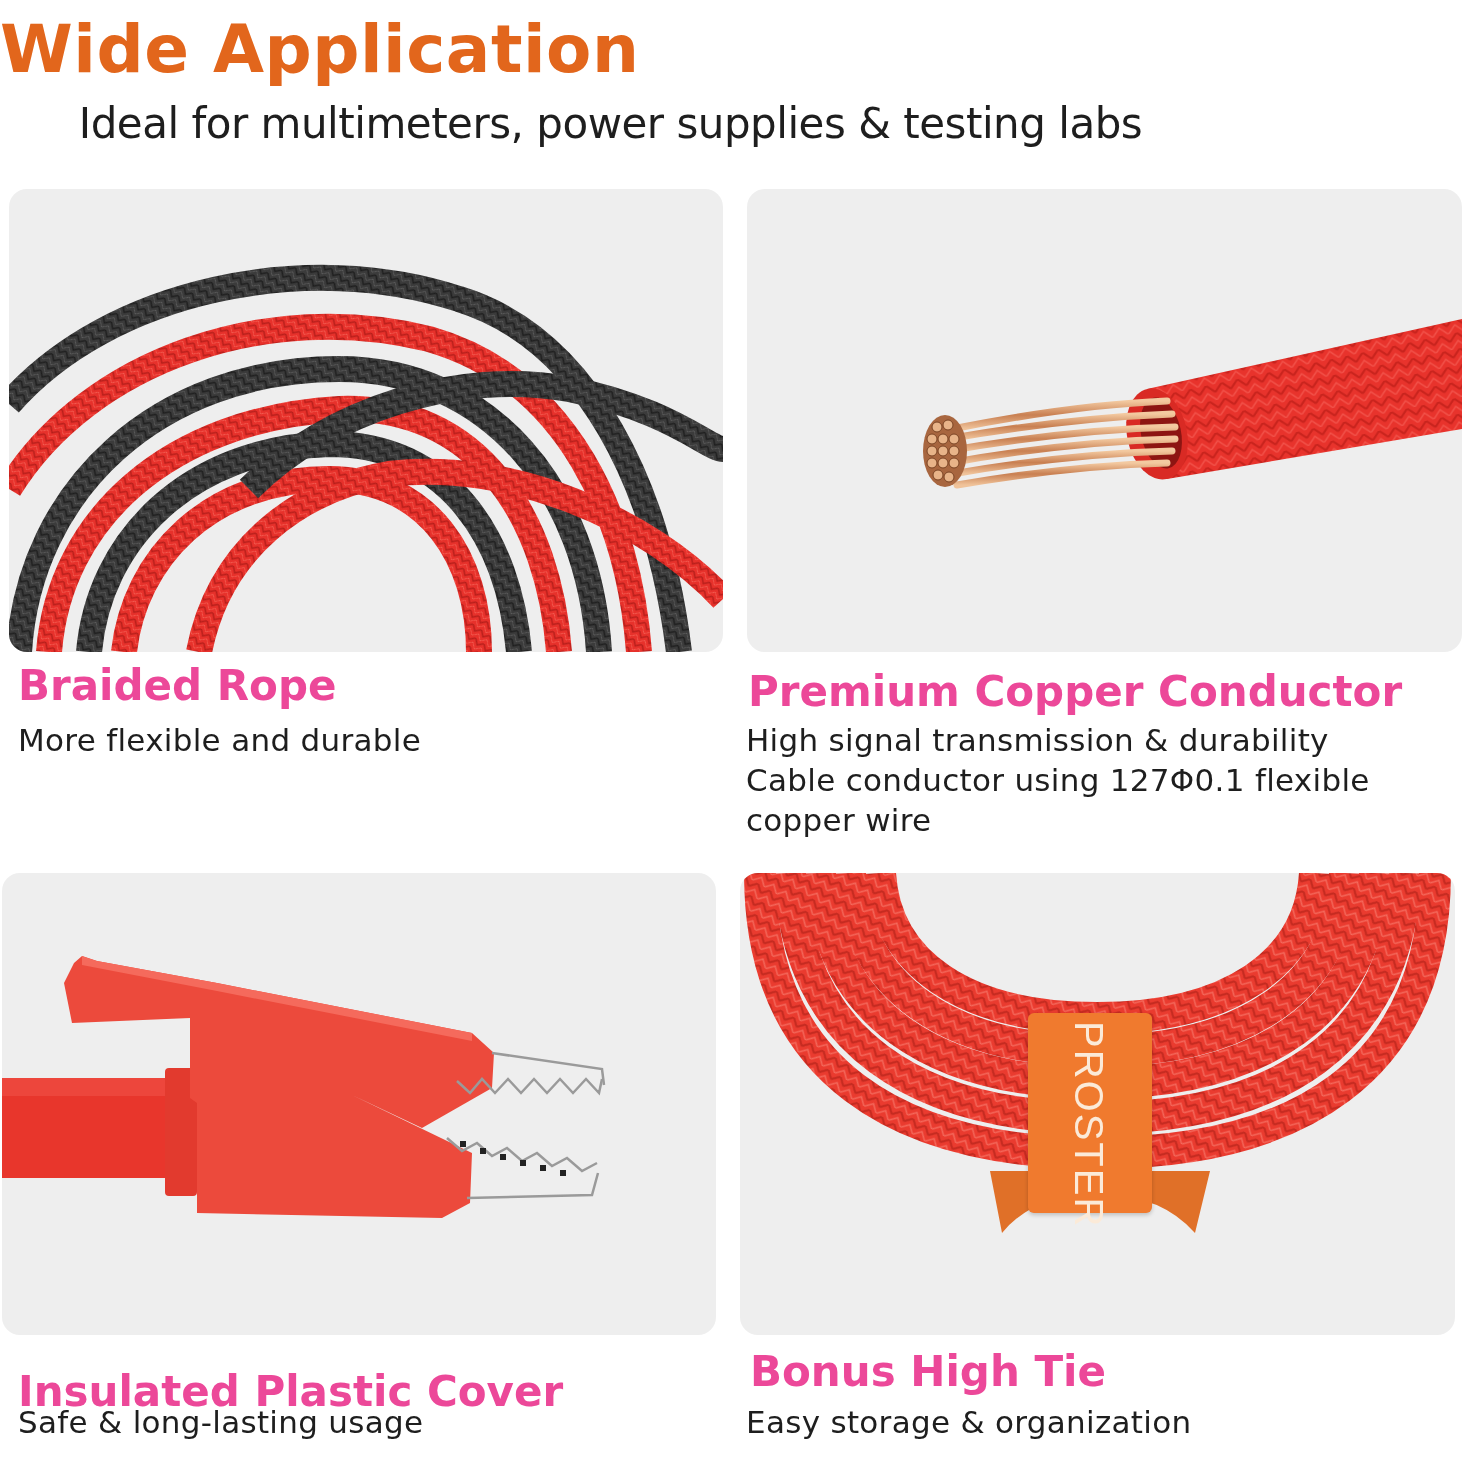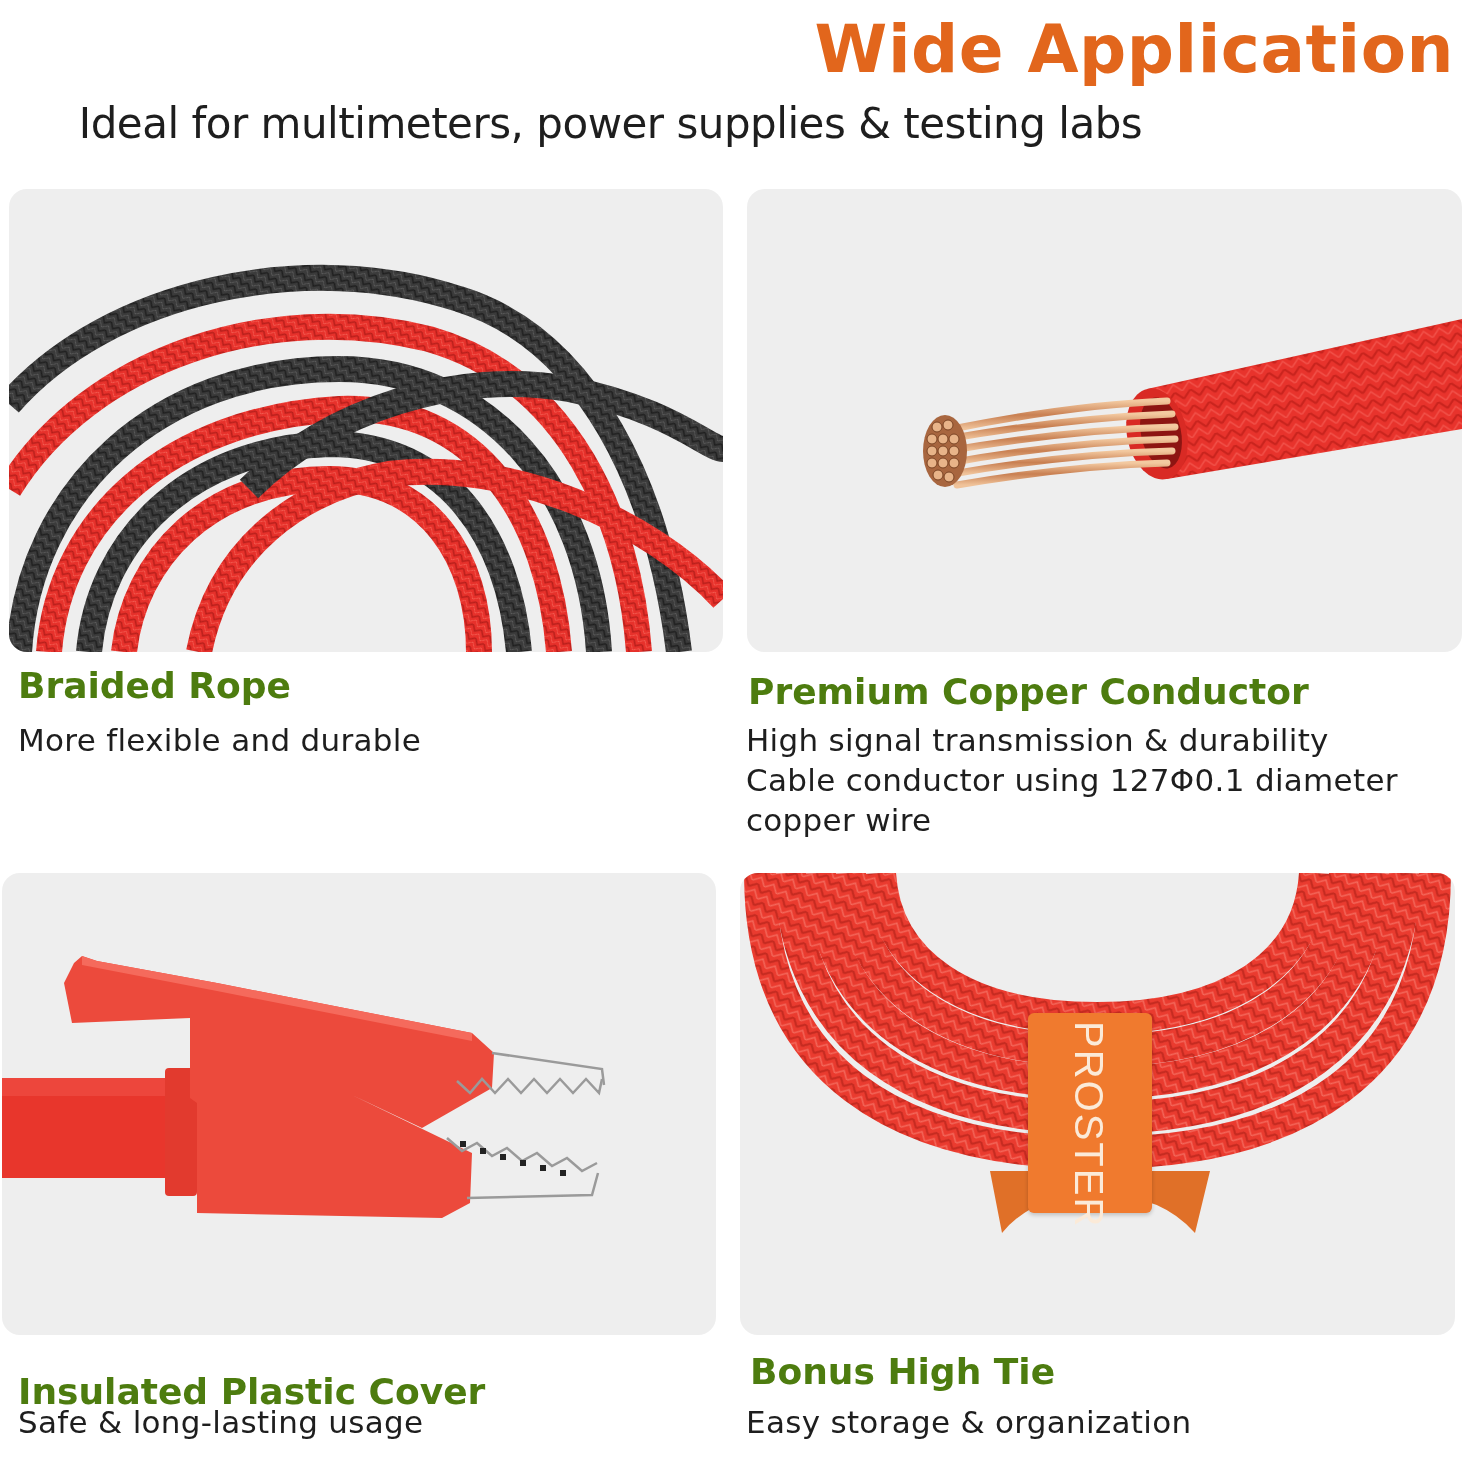--- a/index.html
+++ b/index.html
@@ -1,23 +1,23 @@
 <!DOCTYPE html>
 <html><head>
 <meta charset="utf-8">
 <style>
   html, body { margin:0; padding:0; background:#ffffff; }
   body { width:1463px; height:1463px; position:relative; overflow:hidden;
          font-family:"DejaVu Sans", "Liberation Sans", sans-serif; }
-  .title { position:absolute; left:0; width:1454px; top:8px; text-align:right;
+  .title { position:absolute; left:0; width:1454px; top:8px; text-align:left;
            font-size:66px; font-weight:bold; color:#E2661C; letter-spacing:0.5px; line-height:84px; }
   .subtitle { position:absolute; left:0; width:1221px; top:96px; text-align:center;
               font-size:42px; color:#1e1e1e; line-height:56px; letter-spacing:-0.5px; }
   .panel { position:absolute; background:#eeeeee; border-radius:18px; overflow:hidden; }
-  .feat-title { position:absolute; font-size:36px; font-weight:bold; color:#4d7c0f; line-height:52px; white-space:nowrap; }
+  .feat-title { position:absolute; font-size:42px; font-weight:bold; color:#ec4899; line-height:52px; white-space:nowrap; }
   .feat-desc { position:absolute; font-size:31px; color:#1e1e1e; line-height:40px; white-space:nowrap; letter-spacing:0.3px; }
   svg { display:block; }
   .tie-text { position:absolute; color:#fbead8; font-family:"Liberation Sans", sans-serif; font-size:40px;
               writing-mode:vertical-rl; letter-spacing:2px; }
 </style>
 </head>
 <body>
 
 <div class="title">Wide Application</div>
 <div class="subtitle">Ideal for multimeters, power supplies &amp; testing labs</div>
@@ -92,21 +92,21 @@
         <circle cx="185" cy="274" r="5"></circle>
       <circle cx="196" cy="274" r="5"></circle>
         <circle cx="207" cy="274" r="5"></circle>
         <circle cx="191" cy="286" r="5"></circle>
       <circle cx="202" cy="288" r="5"></circle>
     </g>
   </svg>
 </div>
 <div class="feat-title" style="left:748px; top:666px;">Premium Copper Conductor</div>
 <div class="feat-desc" style="left:746px; top:720px;">High signal transmission &amp; durability</div>
-<div class="feat-desc" style="left:746px; top:760px;">Cable conductor using 127Φ0.1 diameter</div>
+<div class="feat-desc" style="left:746px; top:760px;">Cable conductor using 127Φ0.1 flexible</div>
 <div class="feat-desc" style="left:746px; top:800px;">copper wire</div>
 
 <div class="panel" style="left:2px; top:873px; width:714px; height:462px;">
   <svg width="714" height="462" viewBox="0 0 714 462">
 
     <rect x="0" y="205" width="180" height="100" fill="#e8362c"></rect>
     <rect x="0" y="205" width="180" height="18" fill="#f05147" opacity="0.6"></rect>
 
     <rect x="163" y="195" width="32" height="128" rx="4" fill="#e23a2e"></rect>
 

